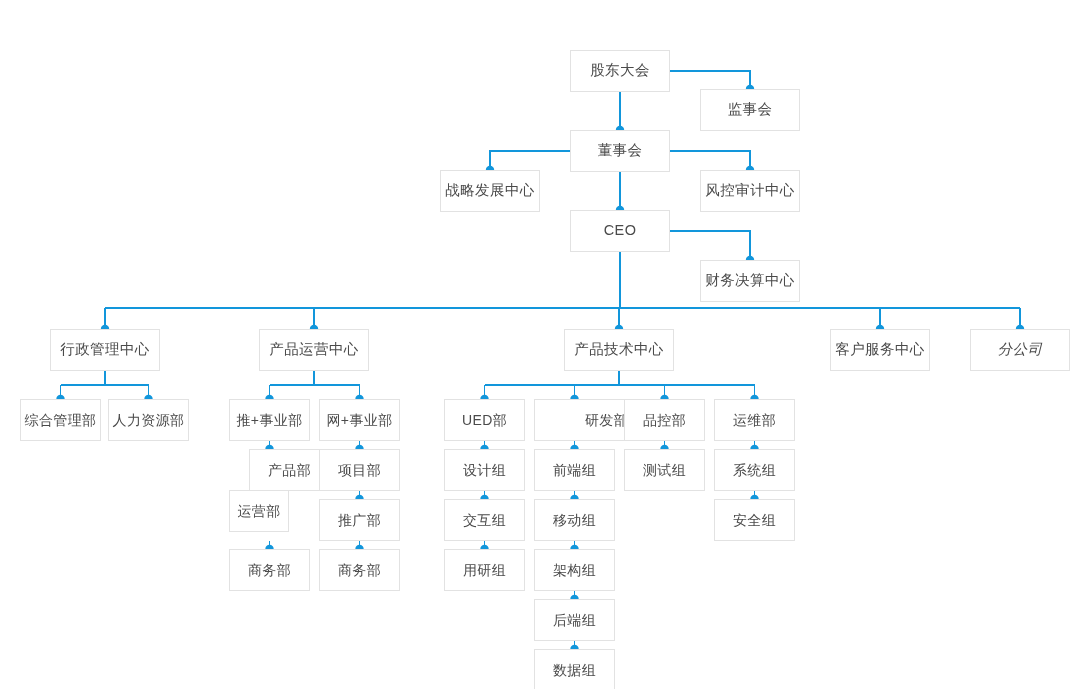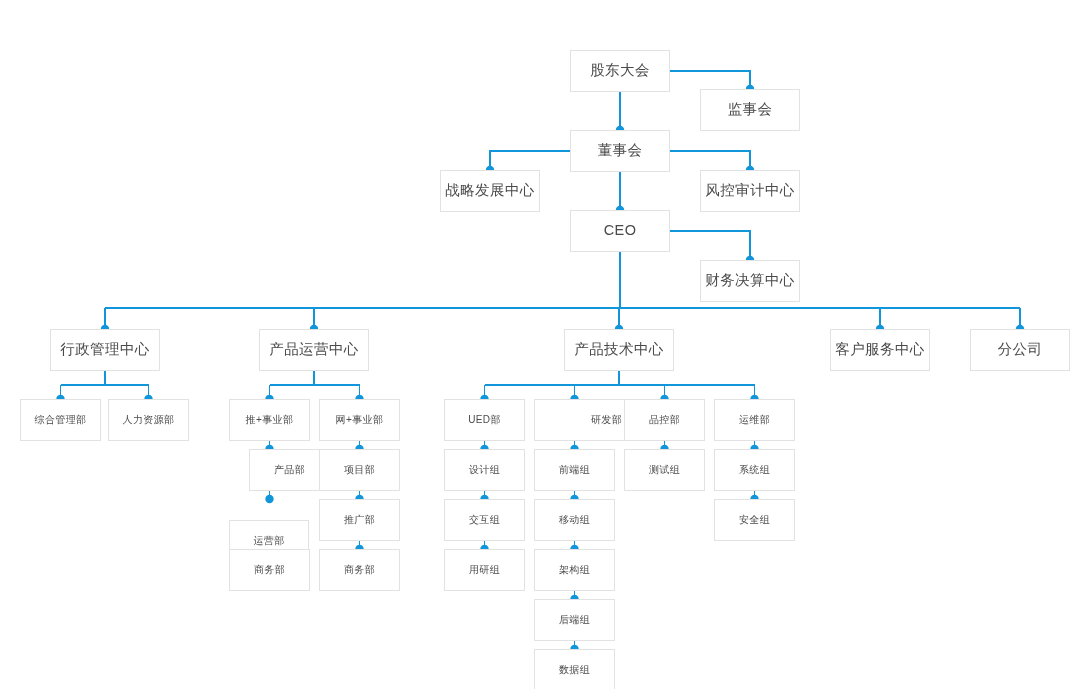--- a/index.html
+++ b/index.html
@@ -37,21 +37,21 @@
   .org-node {
     position: absolute;
     box-sizing: border-box;
     border: 1px solid #e2e2e2;
     background: #ffffff;
     color: #4a4a4a;
     display: flex;
     align-items: center;
     justify-content: center;
     text-align: center;
-    font-size: 10px;
+    font-size: 14px;
     line-height: 1.2;
     letter-spacing: 0.4px;
     white-space: nowrap;
     user-select: none;
   }
   .org-node.level-1,
   .org-node.level-2 {
     font-size: 14.5px;
   }
 </style>
@@ -168,36 +168,36 @@
       </div>
       <div class="org-node level-2" style="left: 259px; top: 329px; width: 110px; height: 42px; border-color: rgb(226, 226, 226); color: rgb(74, 74, 74);">
         <span>产品运营中心</span>
       </div>
       <div class="org-node level-2" style="left: 564px; top: 329px; width: 110px; height: 42px; border-color: rgb(226, 226, 226); color: rgb(74, 74, 74);">
         <span>产品技术中心</span>
       </div>
       <div class="org-node level-2" style="left: 830px; top: 329px; width: 100px; height: 42px; border-color: rgb(226, 226, 226); color: rgb(74, 74, 74);">
         <span>客户服务中心</span>
       </div>
-      <div class="org-node level-2" style="left: 970px; top: 329px; width: 100px; height: 42px; border-color: rgb(226, 226, 226); color: rgb(74, 74, 74);">
+      <div class="org-node level-2" style="left: 970px; top: 329px; width: 100px; height: 42px; border-color: rgb(226, 226, 226); color: rgb(74, 74, 74); font-style: italic;">
         <span>分公司</span>
       </div>
       <div class="org-node level-3" style="left: 20px; top: 399px; width: 81px; height: 42px; border-color: rgb(226, 226, 226); color: rgb(74, 74, 74);">
         <span>综合管理部</span>
       </div>
       <div class="org-node level-3" style="left: 108px; top: 399px; width: 81px; height: 42px; border-color: rgb(226, 226, 226); color: rgb(74, 74, 74);">
         <span>人力资源部</span>
       </div>
       <div class="org-node level-3" style="left: 229px; top: 399px; width: 81px; height: 42px; border-color: rgb(226, 226, 226); color: rgb(74, 74, 74);">
         <span>推+事业部</span>
       </div>
       <div class="org-node level-4" style="left: 229px; top: 449px; width: 81px; height: 42px; border-color: rgb(226, 226, 226); color: rgb(74, 74, 74); margin-left: 20px;">
         <span>产品部</span>
       </div>
-      <div class="org-node level-4" style="left: 229px; top: 520px; width: 80px; height: 42px; border-color: rgb(226, 226, 226); color: rgb(74, 74, 74);">
+      <div class="org-node level-4" style="left: 229px; top: 490px; width: 60px; height: 42px; border-color: rgb(226, 226, 226); color: rgb(74, 74, 74);">
         <span>运营部</span>
       </div>
       <div class="org-node level-4" style="left: 229px; top: 549px; width: 81px; height: 42px; border-color: rgb(226, 226, 226); color: rgb(74, 74, 74);">
         <span>商务部</span>
       </div>
       <div class="org-node level-3" style="left: 319px; top: 399px; width: 81px; height: 42px; border-color: rgb(226, 226, 226); color: rgb(74, 74, 74);">
         <span>网+事业部</span>
       </div>
       <div class="org-node level-4" style="left: 319px; top: 449px; width: 81px; height: 42px; border-color: rgb(226, 226, 226); color: rgb(74, 74, 74);">
         <span>项目部</span>

